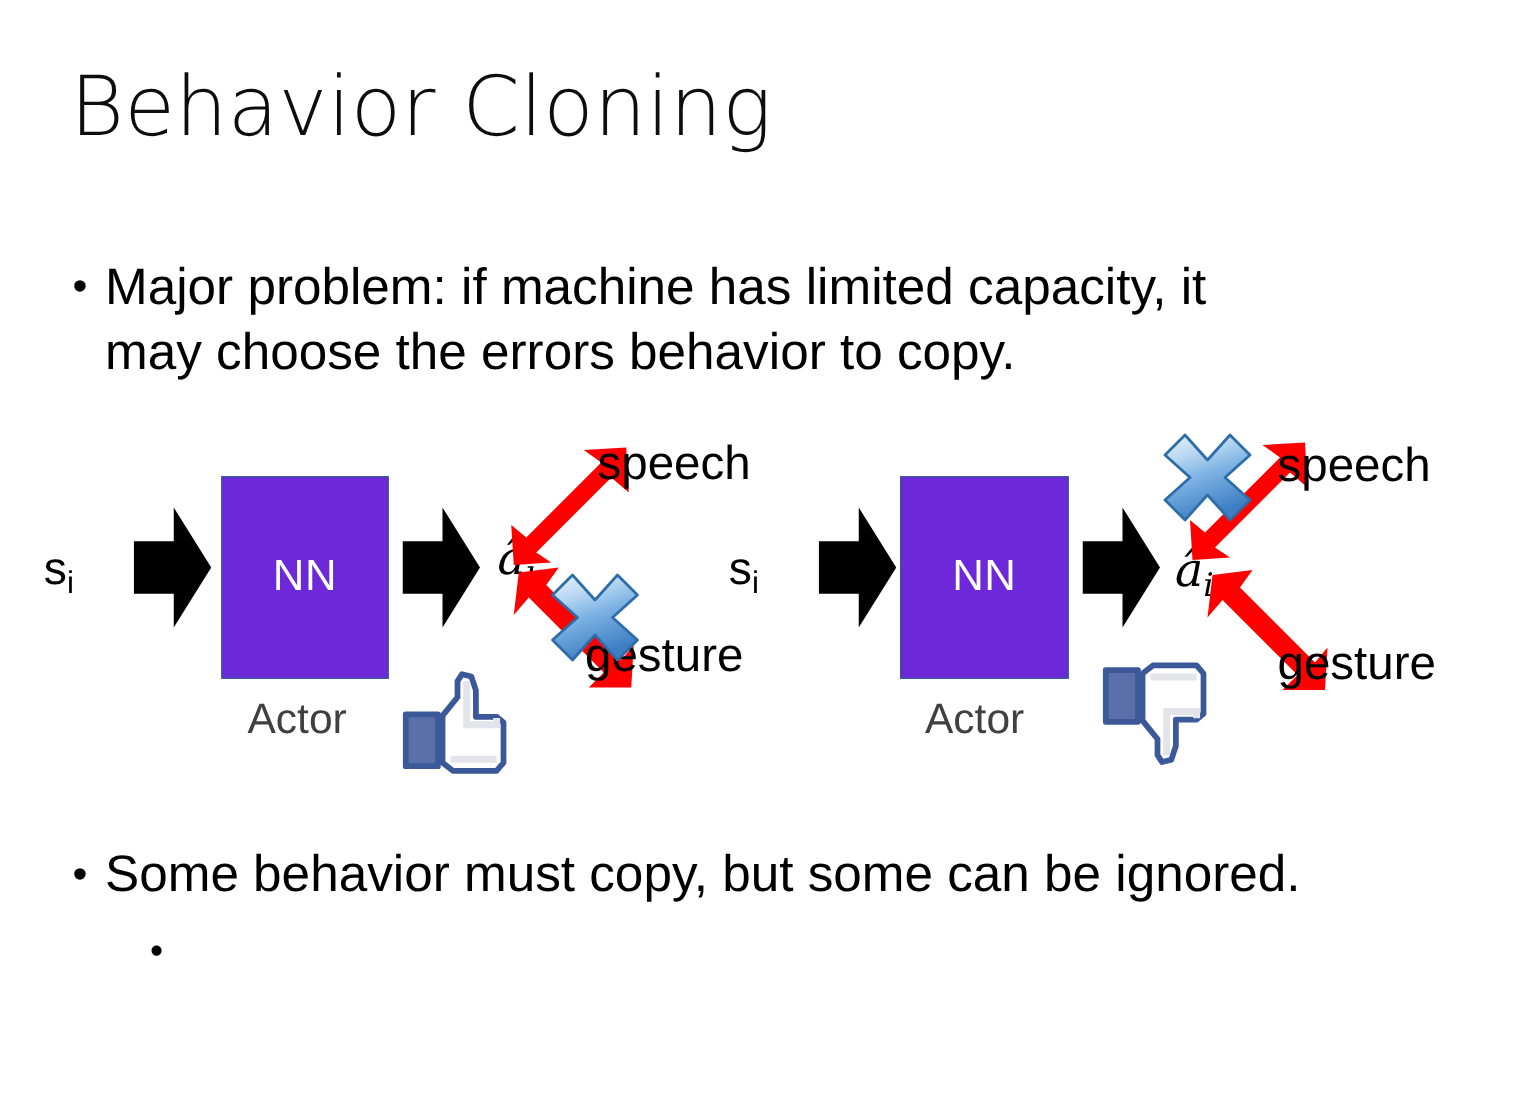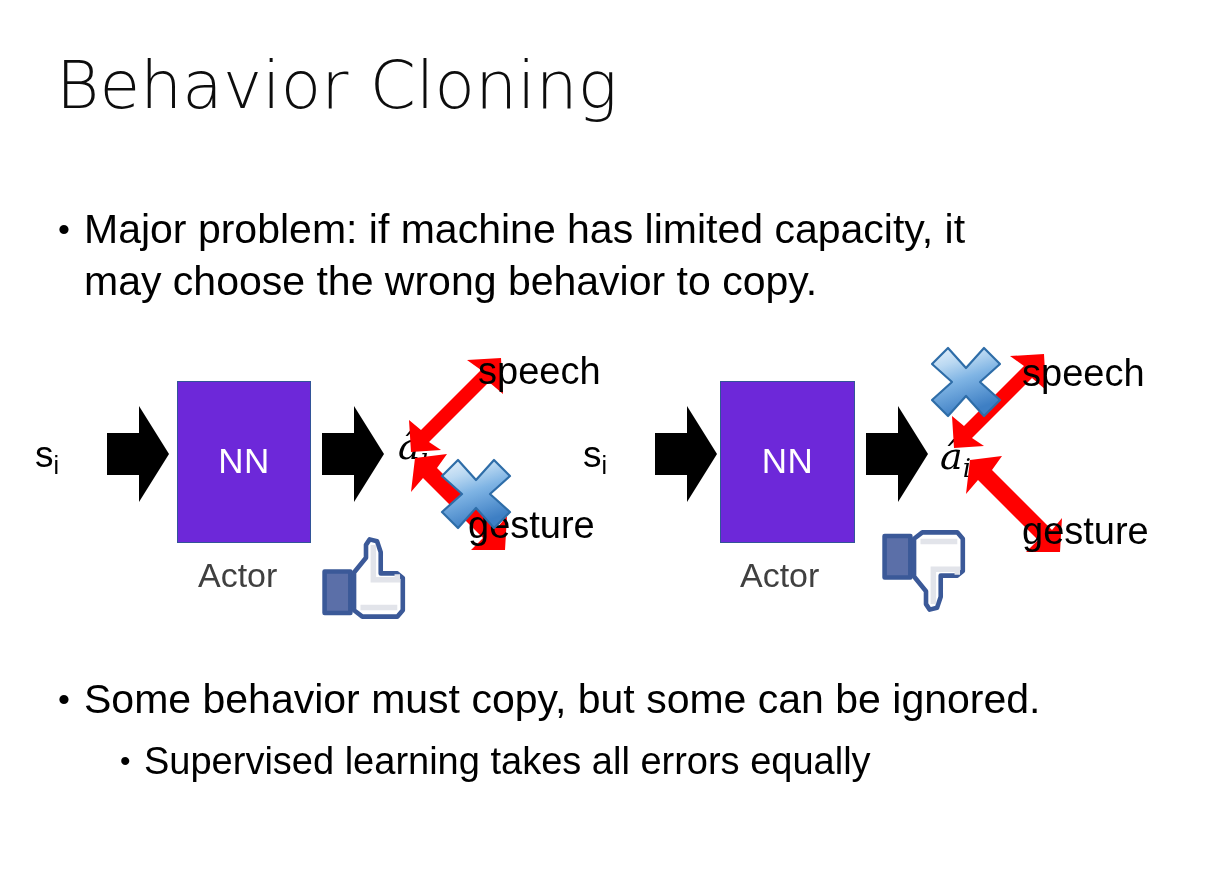--- a/index.html
+++ b/index.html
@@ -174,21 +174,21 @@
 </head>
 <body>
 
 <div id="slide">
 
   <div id="slide-title">Behavior Cloning</div>
 
   <div class="bullet-row" id="bullet-top">
     <span class="bullet-dot">•</span>
     <span class="bullet-text">Major problem: if machine has limited capacity, it
-may choose the wrong behavior to copy.</span>
+may choose the errors behavior to copy.</span>
   </div>
 
   <div class="diagram" id="diagram-left">
 
     <div class="state-label" style="left:15px; top:96px;">
       <span>s</span><span class="sub">i</span>
     </div>
 
     <div class="arrow-black" style="left:87px; top:62px;">
       <svg viewBox="0 0 62 104" width="62" height="104" aria-hidden="true">
@@ -333,16 +333,15 @@
     </div>
   </div>
 
   <div class="bullet-row" id="bullet-bottom-1">
     <span class="bullet-dot">•</span>
     <span class="bullet-text">Some behavior must copy, but some can be ignored.</span>
   </div>
 
   <div class="bullet-row" id="bullet-bottom-2">
     <span class="bullet-dot">•</span>
-    <span class="bullet-text">Supervised learning takes all errors equally</span>
   </div>
 
 </div>
 
 </body></html>

